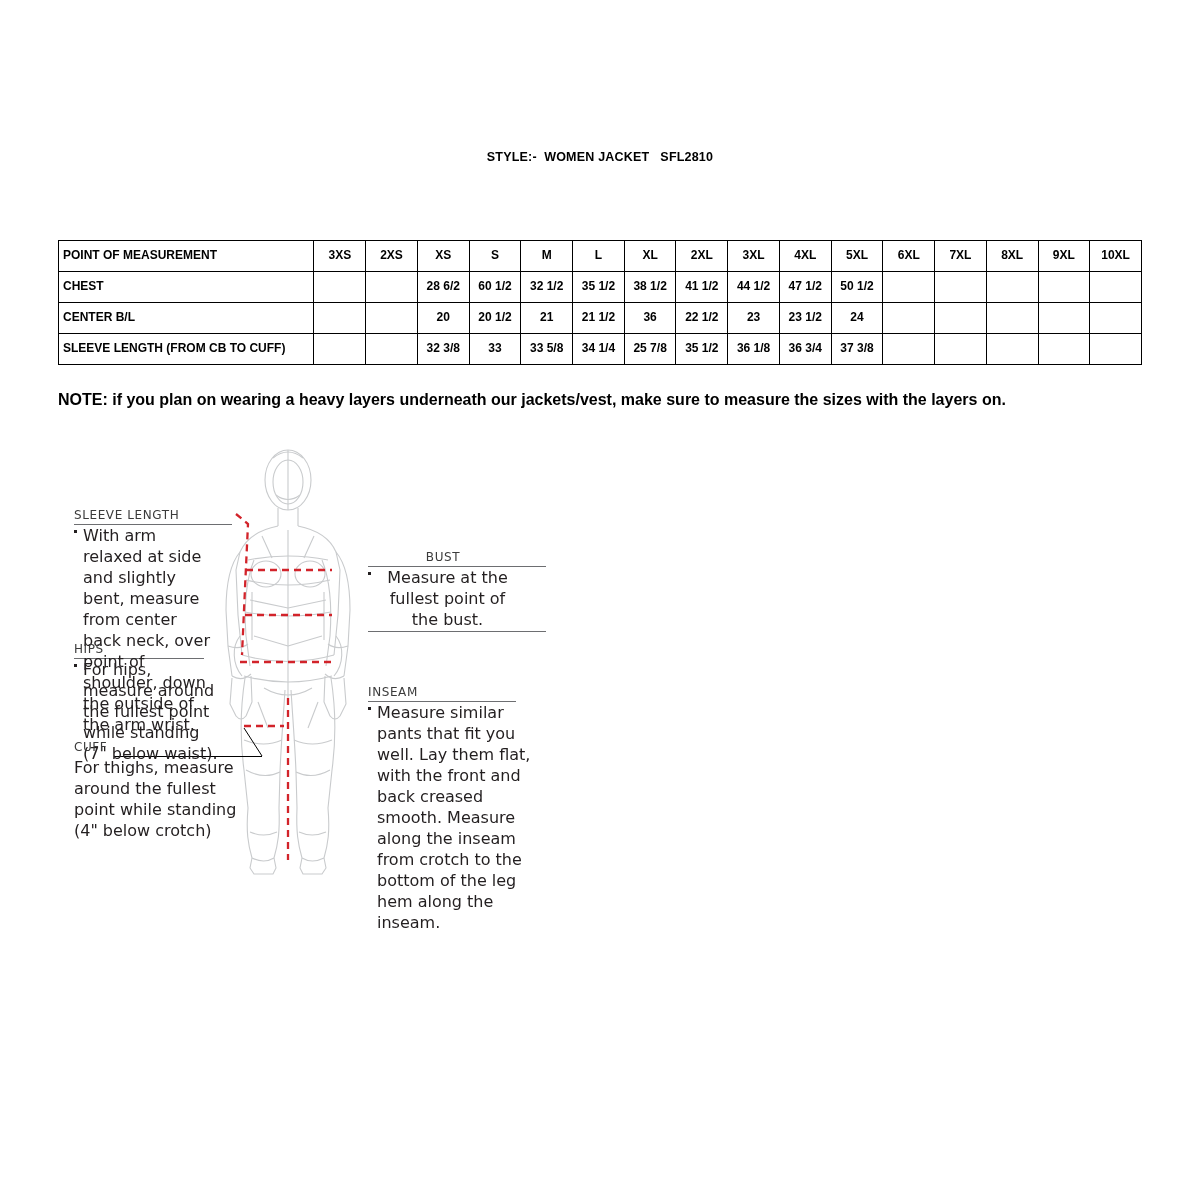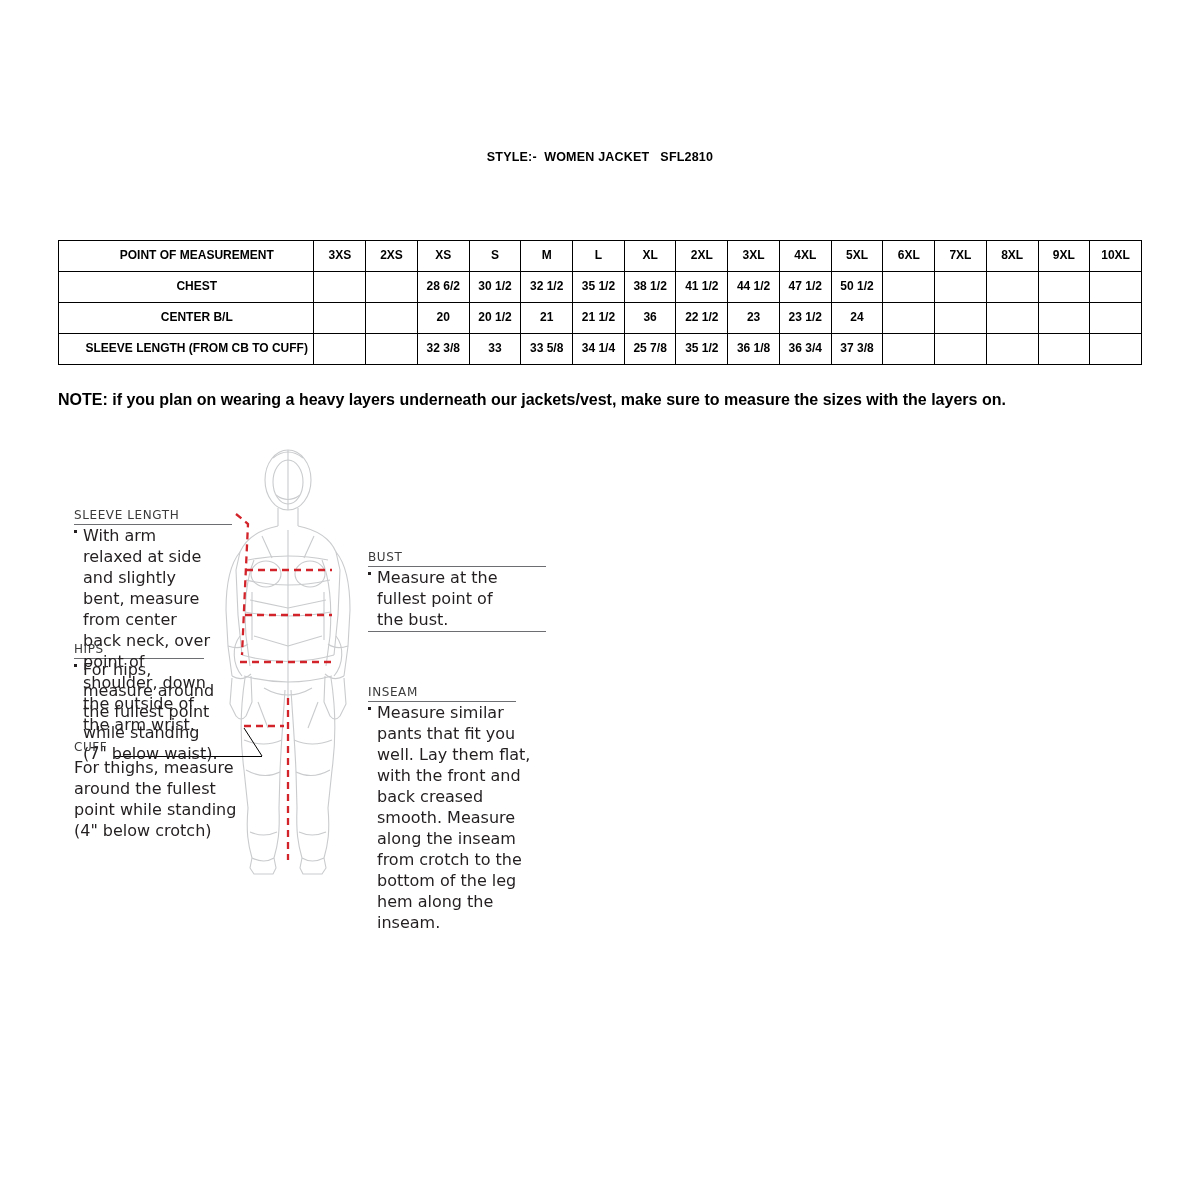--- a/index.html
+++ b/index.html
@@ -47,22 +47,22 @@
     height: 30px;
     font-size: 12px;
     font-weight: bold;
     text-align: center;
     vertical-align: middle;
     padding: 0;
     line-height: 1.1;
   }
   table.size-table th.pom-head,
   table.size-table td.pom-label {
-    text-align: center;
-    padding-left: 21px;
+    text-align: left;
+    padding-left: 4px;
   }
   col.pom-col { width: 238px; }
   col.size-col { width: 48.2px; }
 
   
   .note {
     position: absolute;
     left: 58px;
     top: 391px;
     font-size: 16px;
@@ -110,21 +110,21 @@
     top: 5px;
     width: 3px;
     height: 3px;
     background: #231f20;
   }
 
   
   #cb-sleeve { left: 34px; top: 68px;  width: 138px; }
   #cb-hips   { left: 34px; top: 202px; width: 150px; }
   #cb-thigh  { left: 34px; top: 300px; width: 168px; }
-  #cb-bust   { left: 328px; top: 110px; width: 150px; }
+  #cb-bust   { left: 328px; top: 110px; width: 150px; text-align: center; }
   #cb-waist  { left: 328px; top: 175px; width: 160px; }
   #cb-inseam { left: 328px; top: 245px; width: 165px; }
 
   .rule {
     position: absolute;
     height: 1px;
     background: #6d6e71;
   }
   #rule-sleeve { left: 34px; top: 84px; width: 158px; }
   #rule-hips   { left: 34px; top: 218px; width: 130px; }
@@ -179,21 +179,21 @@
         <th>9XL</th>
         <th>10XL</th>
       </tr>
     </thead>
     <tbody>
       <tr>
         <td class="pom-label">CHEST</td>
         <td></td>
         <td></td>
         <td>28 6/2</td>
-        <td>30 1/2</td>
+        <td>60 1/2</td>
         <td>32 1/2</td>
         <td>35 1/2</td>
         <td>38 1/2</td>
         <td>41 1/2</td>
         <td>44 1/2</td>
         <td>47 1/2</td>
         <td>50 1/2</td>
         <td></td>
         <td></td>
         <td></td>

